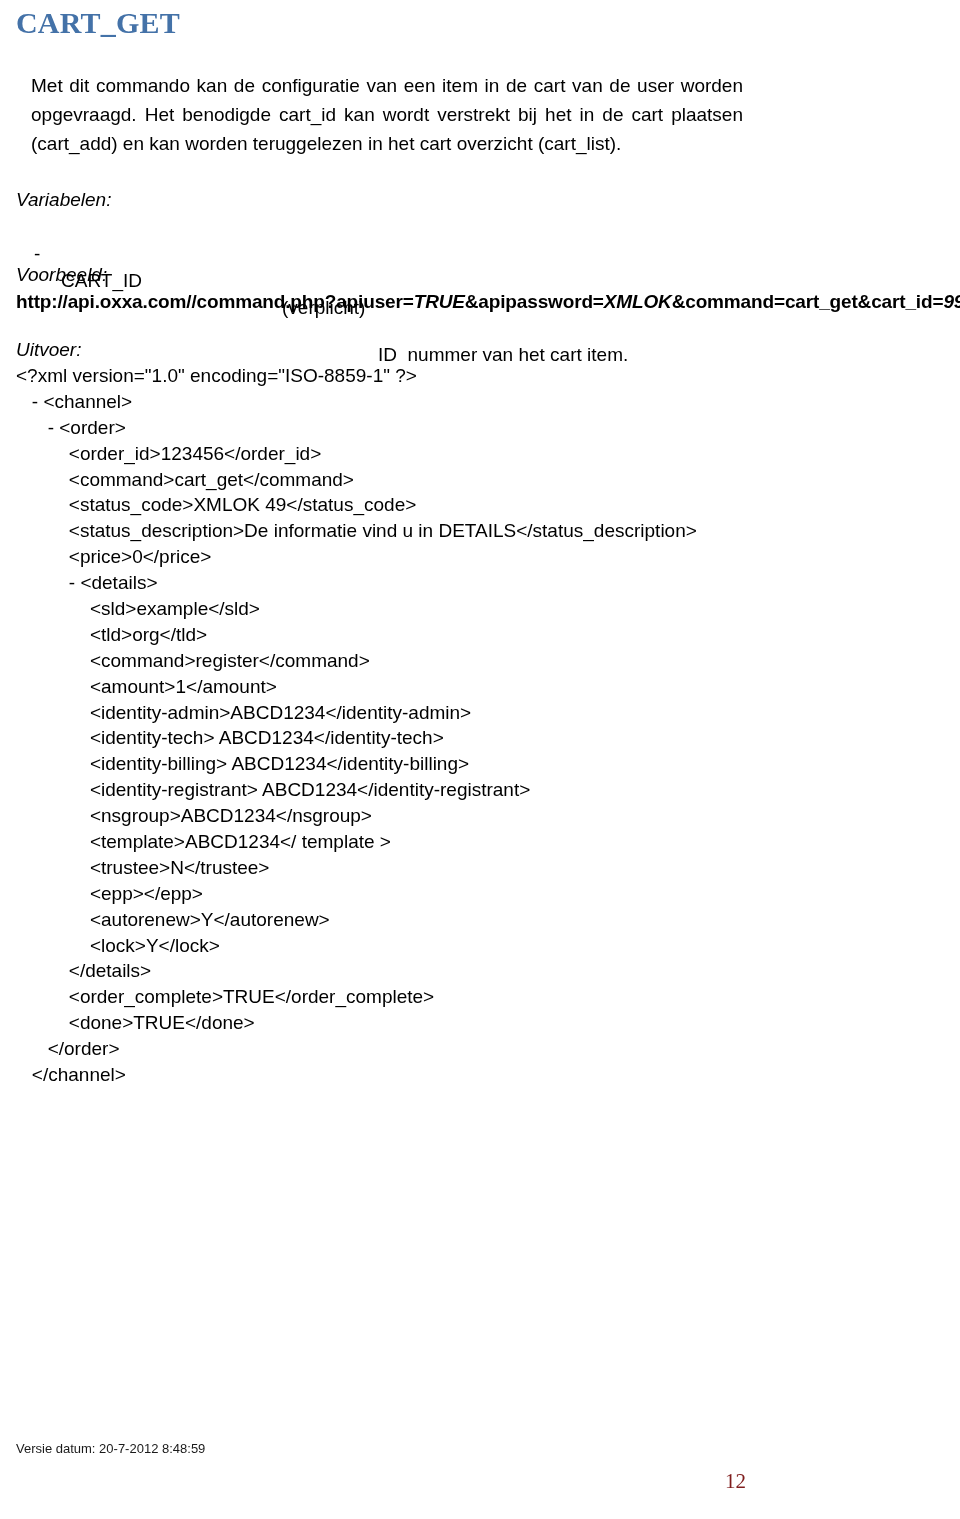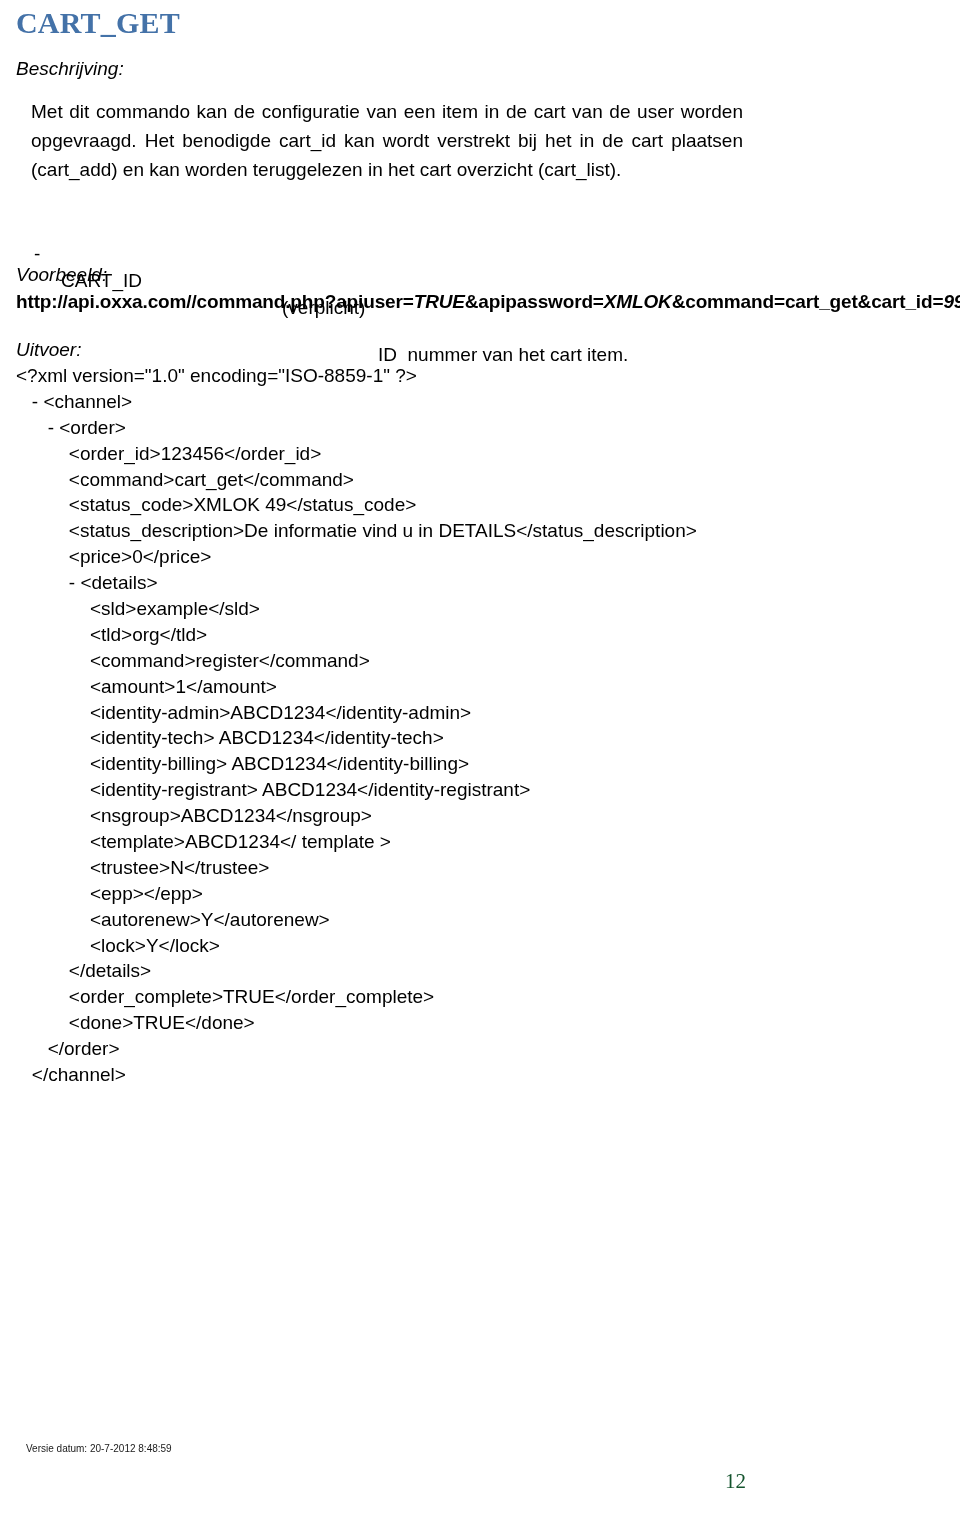--- a/index.html
+++ b/index.html
@@ -92,51 +92,51 @@
   
   .footer {
     position: absolute;
     left: 16px;
     right: 16px;
     bottom: 18px;
     height: 60px;
   }
   .footer-version {
     position: absolute;
-    left: 10px;
+    left: 0;
     top: 0;
-    font-size: 10px;
+    font-size: 13px;
     line-height: 16px;
     color: #1a1a1a;
   }
   .footer-pagenum {
     position: absolute;
     right: 12px;
     top: 28px;
     font-family: "Liberation Serif", serif;
     font-size: 21px;
     line-height: 24px;
-    color: #14532d;
+    color: #7f1d1d;
   }
 </style>
 </head>
 <body>
 
 <div class="page">
 
   <h1 class="doc-title">CART_GET</h1>
 
   <div class="block-gap-sm"></div>
 
-  <div class="label-italic">Beschrijving:</div>
 
   <p class="para">Met dit commando kan de configuratie van een item in de cart van de user worden opgevraagd. Het benodigde cart_id kan wordt verstrekt bij het in de cart plaatsen (cart_add) en kan worden teruggelezen in het cart overzicht (cart_list).</p>
 
   <div class="block-gap-sm"></div>
 
+  <div class="label-italic">Variabelen:</div>
 
   <div class="var-row">
     <span class="var-dash">-</span>
     <span class="var-name">CART_ID</span>
     <span class="var-req">(verplicht)</span>
     <span class="var-desc">ID  nummer van het cart item.</span>
   </div>
 
   <div class="block-gap-md"></div>
 

